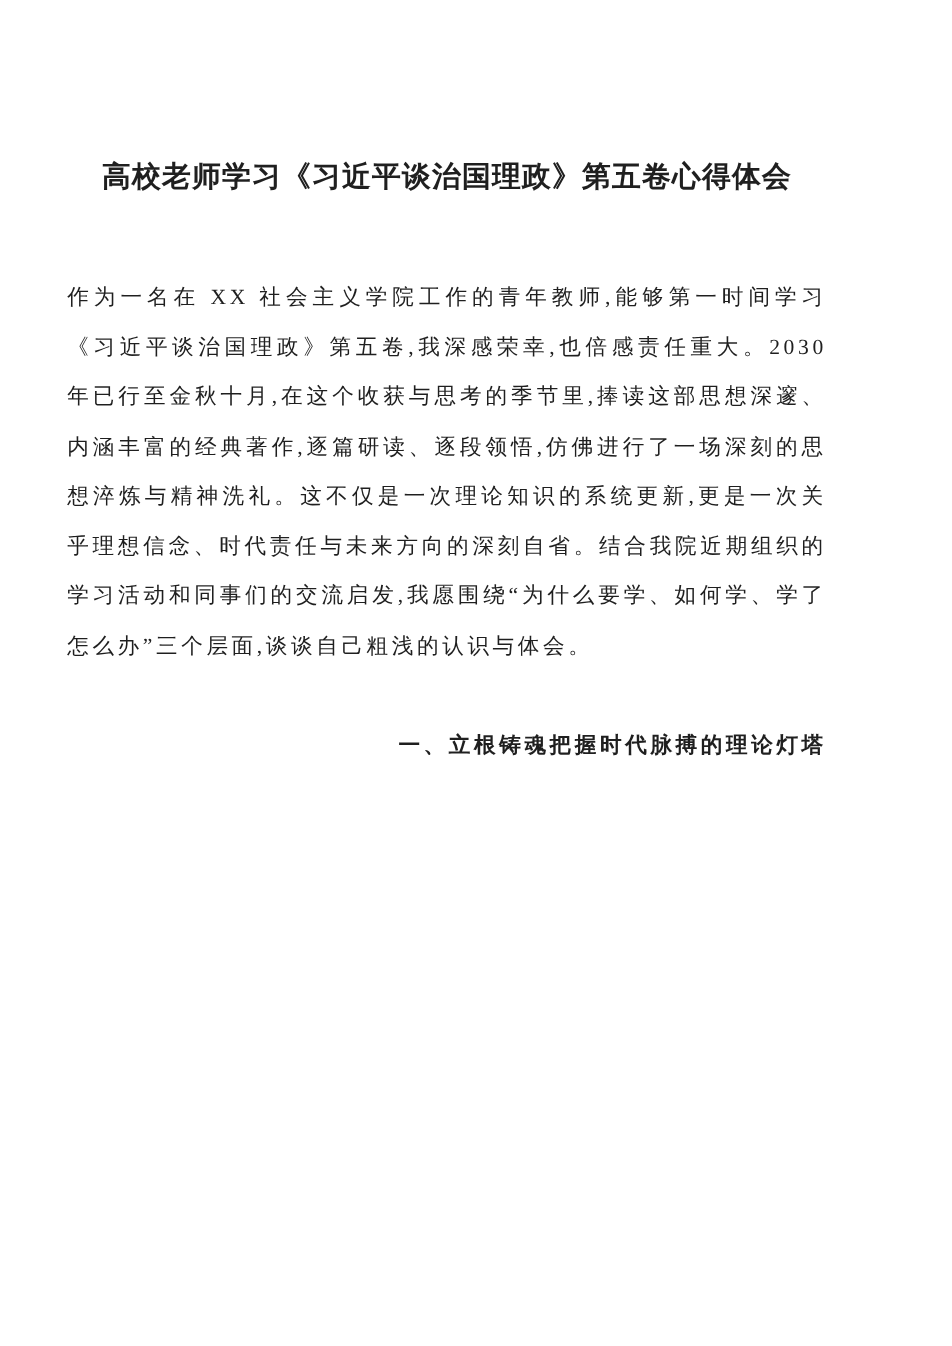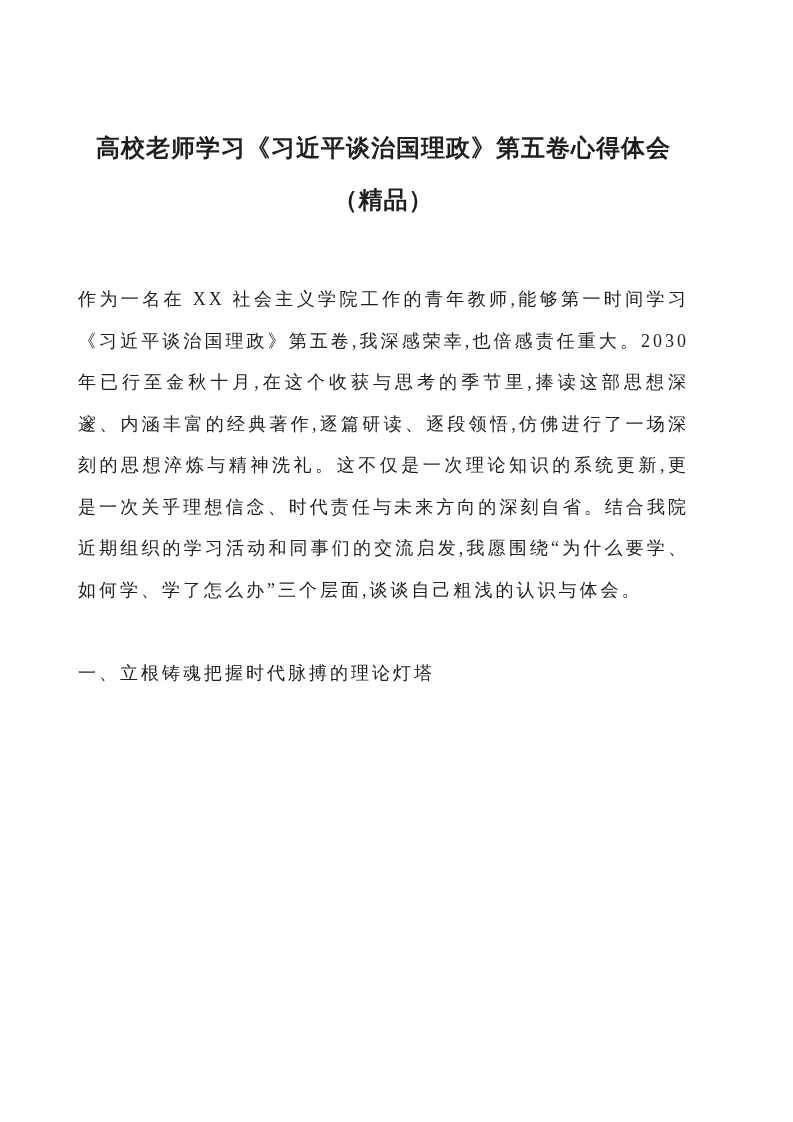--- a/index.html
+++ b/index.html
@@ -6,21 +6,21 @@
     margin: 0;
     padding: 0;
     background: #ffffff;
   }
   .page {
     position: relative;
     width: 793px;
     height: 1122px;
     background: #ffffff;
     box-sizing: border-box;
-    padding: 122px 104px 0 78px;
+    padding: 122px 104px 0 56px;
     overflow: hidden;
     font-family: "Liberation Serif", "DejaVu Serif", serif;
     color: #1f1f1f;
   }
   .doc-title {
     margin: 0 0 53px 0;
     text-align: center;
     font-size: 24px;
     font-weight: bold;
     line-height: 52px;
@@ -35,30 +35,29 @@
     line-height: 41.5px;
     letter-spacing: 3px;
     text-align: justify;
     text-justify: inter-ideograph;
   }
   .section-heading {
     margin: 0 0 41.5px 0;
     font-size: 18px;
     line-height: 41.5px;
     letter-spacing: 3px;
-    text-align: left;
-    font-weight: normal;
+    text-align: right;
+    font-weight: bold;
   }
 </style>
 </head>
 <body>
 
 <div class="page">
   <h1 class="doc-title">
     <span class="title-line">高校老师学习《习近平谈治国理政》第五卷心得体会</span>
-    <span class="title-line">（精品）</span>
   </h1>
 
   <p class="body-para">作为一名在 XX 社会主义学院工作的青年教师,能够第一时间学习《习近平谈治国理政》第五卷,我深感荣幸,也倍感责任重大。2030 年已行至金秋十月,在这个收获与思考的季节里,捧读这部思想深邃、内涵丰富的经典著作,逐篇研读、逐段领悟,仿佛进行了一场深刻的思想淬炼与精神洗礼。这不仅是一次理论知识的系统更新,更是一次关乎理想信念、时代责任与未来方向的深刻自省。结合我院近期组织的学习活动和同事们的交流启发,我愿围绕“为什么要学、如何学、学了怎么办”三个层面,谈谈自己粗浅的认识与体会。</p>
 
   <p class="section-heading">一、立根铸魂把握时代脉搏的理论灯塔</p>
 
 </div>
 
 </body></html>

